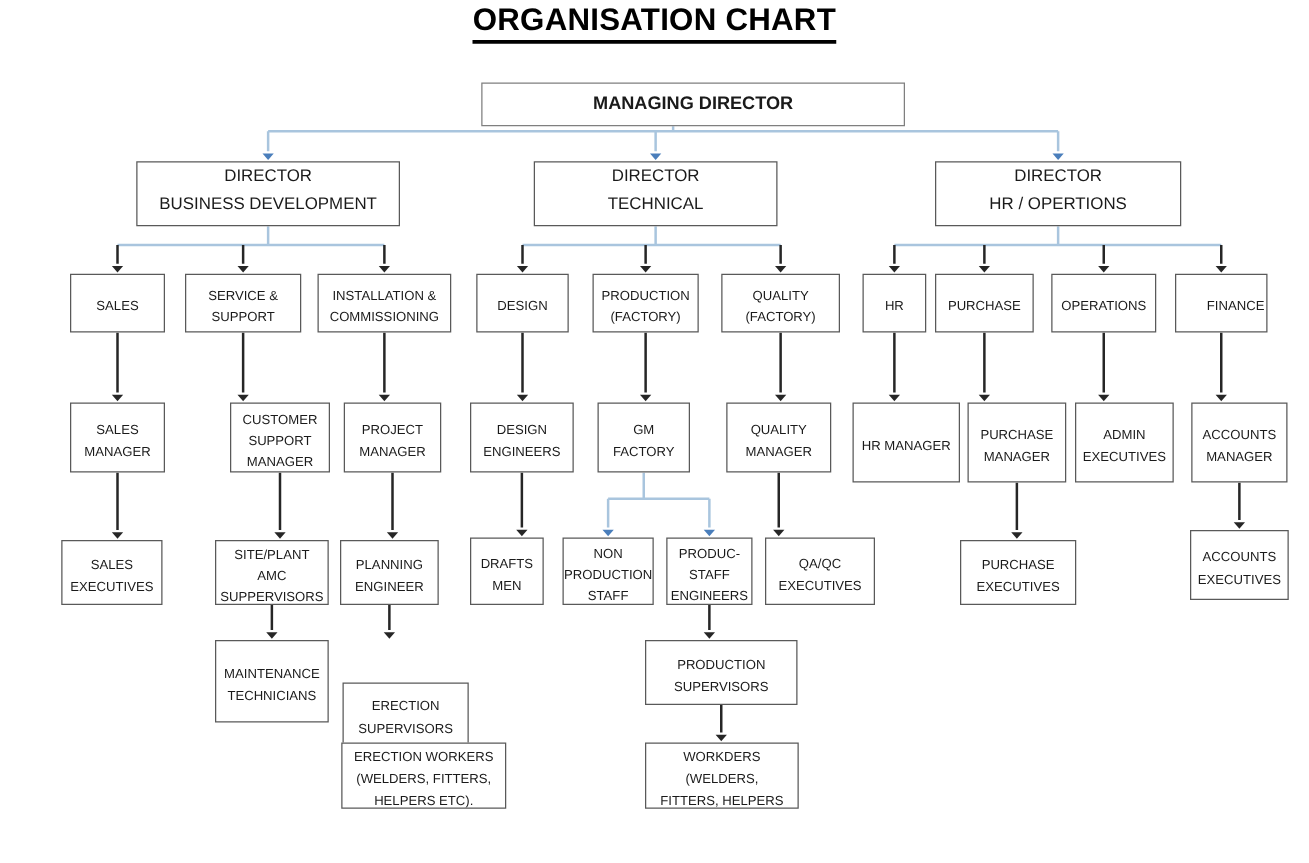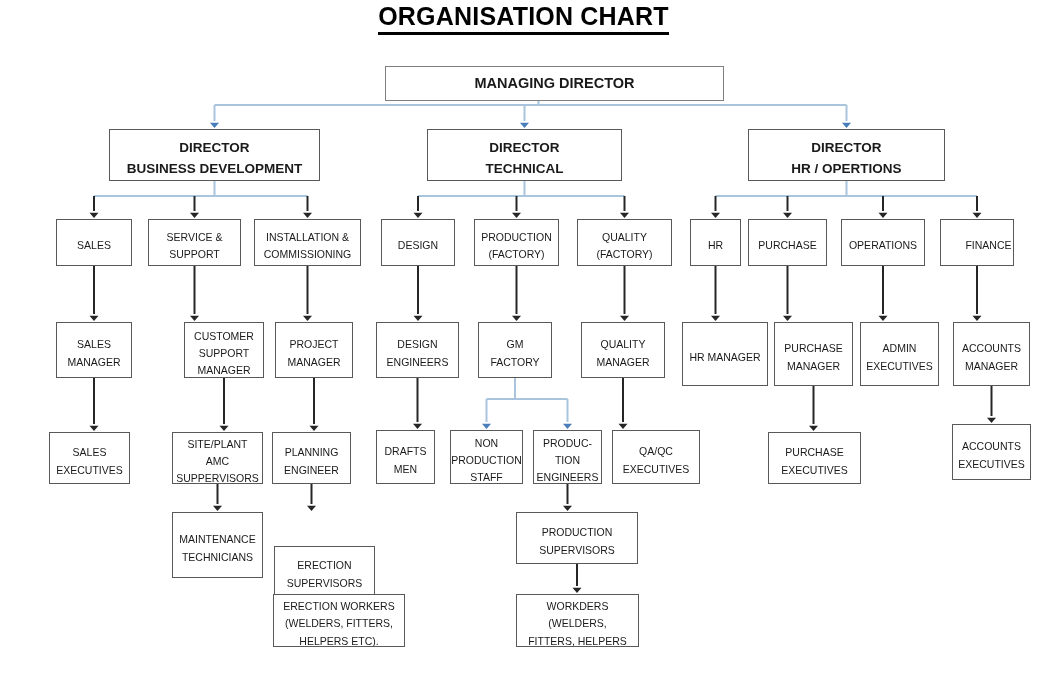--- a/index.html
+++ b/index.html
@@ -58,22 +58,22 @@
   }
   .node.lvl-top {
     border: 1.5px solid #7f7f7f;
     font-size: 14.5px;
     font-weight: bold;
     align-items: center;
   }
   .node.lvl-dir {
     border: 1.5px solid #595959;
     font-size: 13.5px;
-    font-weight: bold;
-    align-items: flex-end;
+    font-weight: normal;
+    align-items: flex-start;
   }
   .node.lvl-dir .lbl { line-height: 1.6; }
   .node.lvl-unit {
     font-size: 10.5px;
     font-weight: normal;
     align-items: center;
   }
   .node.lvl-unit .lbl { padding-top: 7px; line-height: 1.65; }
   svg#wires {
     position: absolute;
@@ -281,21 +281,21 @@
         <span class="lbl">DRAFTS
 MEN</span>
       </div>
       <div class="node lvl-unit" style="left: 450px; top: 430px; width: 73px; height: 54px;">
         <span class="lbl">NON
 PRODUCTION
 STAFF</span>
       </div>
       <div class="node lvl-unit" style="left: 533px; top: 430px; width: 69px; height: 54px;">
         <span class="lbl">PRODUC-
-TION
+STAFF
 ENGINEERS</span>
       </div>
       <div class="node lvl-unit" style="left: 612px; top: 430px; width: 88px; height: 54px;">
         <span class="lbl">QA/QC
 EXECUTIVES</span>
       </div>
       <div class="node lvl-unit" style="left: 768px; top: 432px; width: 93px; height: 52px;">
         <span class="lbl">PURCHASE
 EXECUTIVES</span>
       </div>

